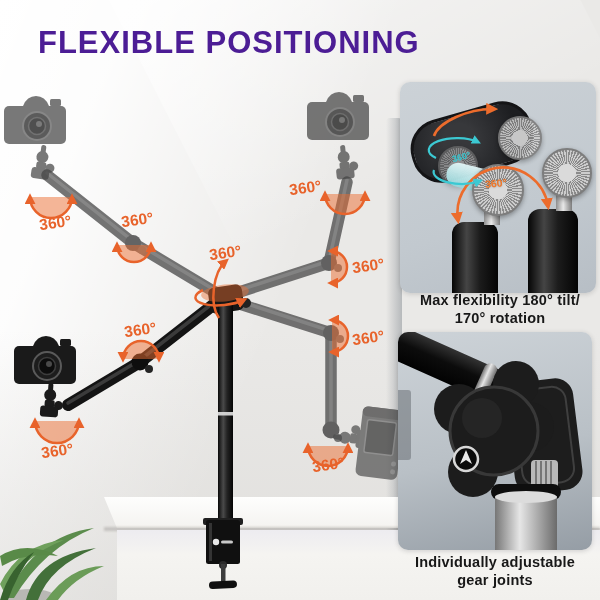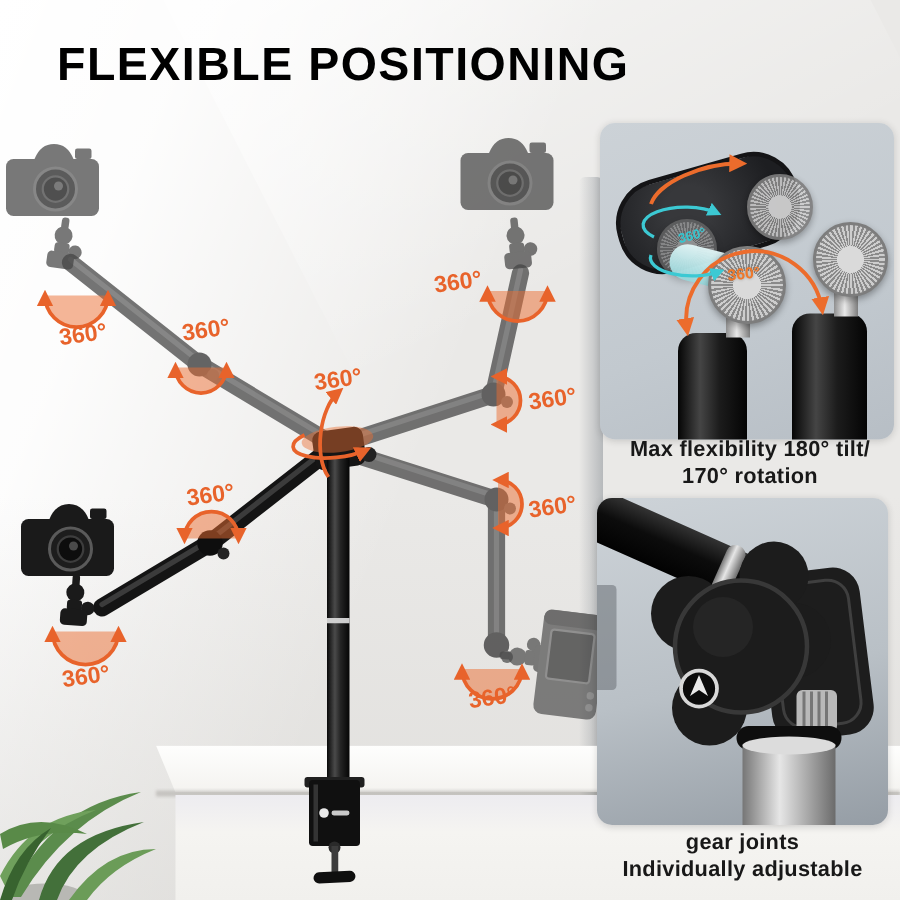--- a/index.html
+++ b/index.html
@@ -18,21 +18,21 @@
   
   .table-top{position:absolute;left:104px;top:497px;width:496px;height:31px;
     background:linear-gradient(180deg,#fefefd,#f4f3f0);
     clip-path:polygon(0 0,100% 0,100% 100%,2.6% 100%);}
   .table-shadow{position:absolute;left:104px;top:527px;width:496px;height:4px;
     background:rgba(110,108,102,.28);filter:blur(1px);}
   .table-front{position:absolute;left:117px;top:530px;width:483px;height:70px;
     background:linear-gradient(180deg,#edecf0,#f5f4f1 35%,#f1f0ed);}
   .illus{position:absolute;left:0;top:0;width:600px;height:600px;}
   .title{position:absolute;left:38px;top:25px;margin:0;font-size:31px;font-weight:800;
-    letter-spacing:1px;color:#000000;}
+    letter-spacing:1px;color:#4c1d95;}
   
   .inset{position:absolute;border-radius:10px;overflow:hidden;
     box-shadow:0 1px 5px rgba(40,40,40,.18);}
   .inset1{left:400px;top:82px;width:196px;height:211px;
     background:linear-gradient(160deg,#ccd2d7,#c2c9cf 60%,#b7bec5);}
   .inset2{left:398px;top:332px;width:194px;height:218px;
     background:linear-gradient(168deg,#cdd3d8,#b9c0c6 55%,#959da5);}
   .inset svg{position:absolute;inset:0;}
   .caption{position:absolute;width:200px;text-align:center;font-size:14.5px;font-weight:700;
     color:#181818;line-height:1.24;letter-spacing:.2px;}
@@ -300,16 +300,16 @@
         <path d="M62,132 L68,118 L74,132 L68,128 Z" fill="#e9e9e9"></path>
       </g>
       <g>
         <rect x="93" y="152" width="70" height="16" rx="8" fill="#0e0e0e"></rect>
         <rect x="97" y="164" width="62" height="54" fill="url(#silvH)"></rect>
         <ellipse cx="128" cy="165" rx="31" ry="6" fill="#dcdcdc"></ellipse>
       </g>
     </svg>
   </div>
   <div class="caption caption2">
+    <span>Individually adjustable</span>
     <span>gear joints</span>
-    <span>Individually adjustable</span>
   </div>
 </div>
 
 </body></html>

